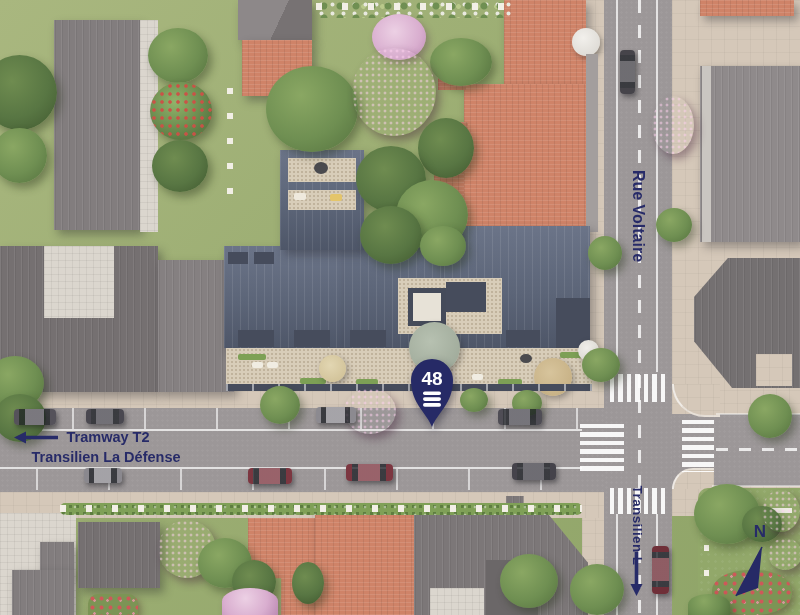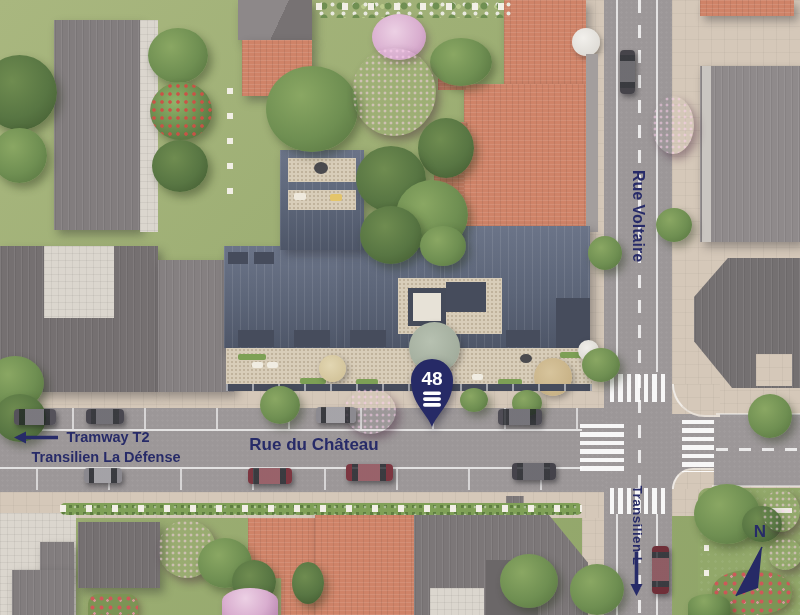--- a/index.html
+++ b/index.html
@@ -206,21 +206,20 @@
   <div class="abs car h" style="--c:#55525a;left:14px;top:409px;width:42px;height:16px;"></div>
   <div class="abs car h" style="--c:#4a4850;left:86px;top:409px;width:38px;height:15px;"></div>
   <div class="abs car h" style="--c:#8c8a90;left:316px;top:407px;width:40px;height:16px;"></div>
   <div class="abs car h" style="--c:#4f4d55;left:498px;top:409px;width:44px;height:16px;"></div>
   <div class="abs car h" style="--c:#8a888e;left:84px;top:468px;width:38px;height:15px;"></div>
   <div class="abs car h" style="--c:#7c3640;left:248px;top:468px;width:44px;height:16px;"></div>
   <div class="abs car h" style="--c:#7c3640;left:346px;top:464px;width:47px;height:17px;"></div>
   <div class="abs car h" style="--c:#45434b;left:512px;top:463px;width:44px;height:17px;"></div>
   <div class="abs car v" style="--c:#6f2f38;left:652px;top:546px;width:17px;height:48px;"></div>
 
-  <div class="abs lbl" style="left:238px;top:435px;width:152px;font-size:17px;">Rue du Château</div>
 
   <div class="abs lbl rot" style="left:586px;top:207px;width:104px;font-size:16px;">Rue Voltaire</div>
 
   <div class="abs lbl" style="left:52px;top:429px;width:112px;font-size:14.5px;">Tramway T2</div>
   <div class="abs lbl" style="left:28px;top:449px;width:156px;font-size:14.5px;">Transilien La Défense</div>
   <svg class="abs" style="left:14px;top:431px;" width="46" height="13" viewBox="0 0 46 13">
     <line x1="44" y1="6.5" x2="10" y2="6.5" stroke="#272b68" stroke-width="3.6"></line>
     <polygon points="12,0.5 0,6.5 12,12.5" fill="#272b68"></polygon>
   </svg>
 

